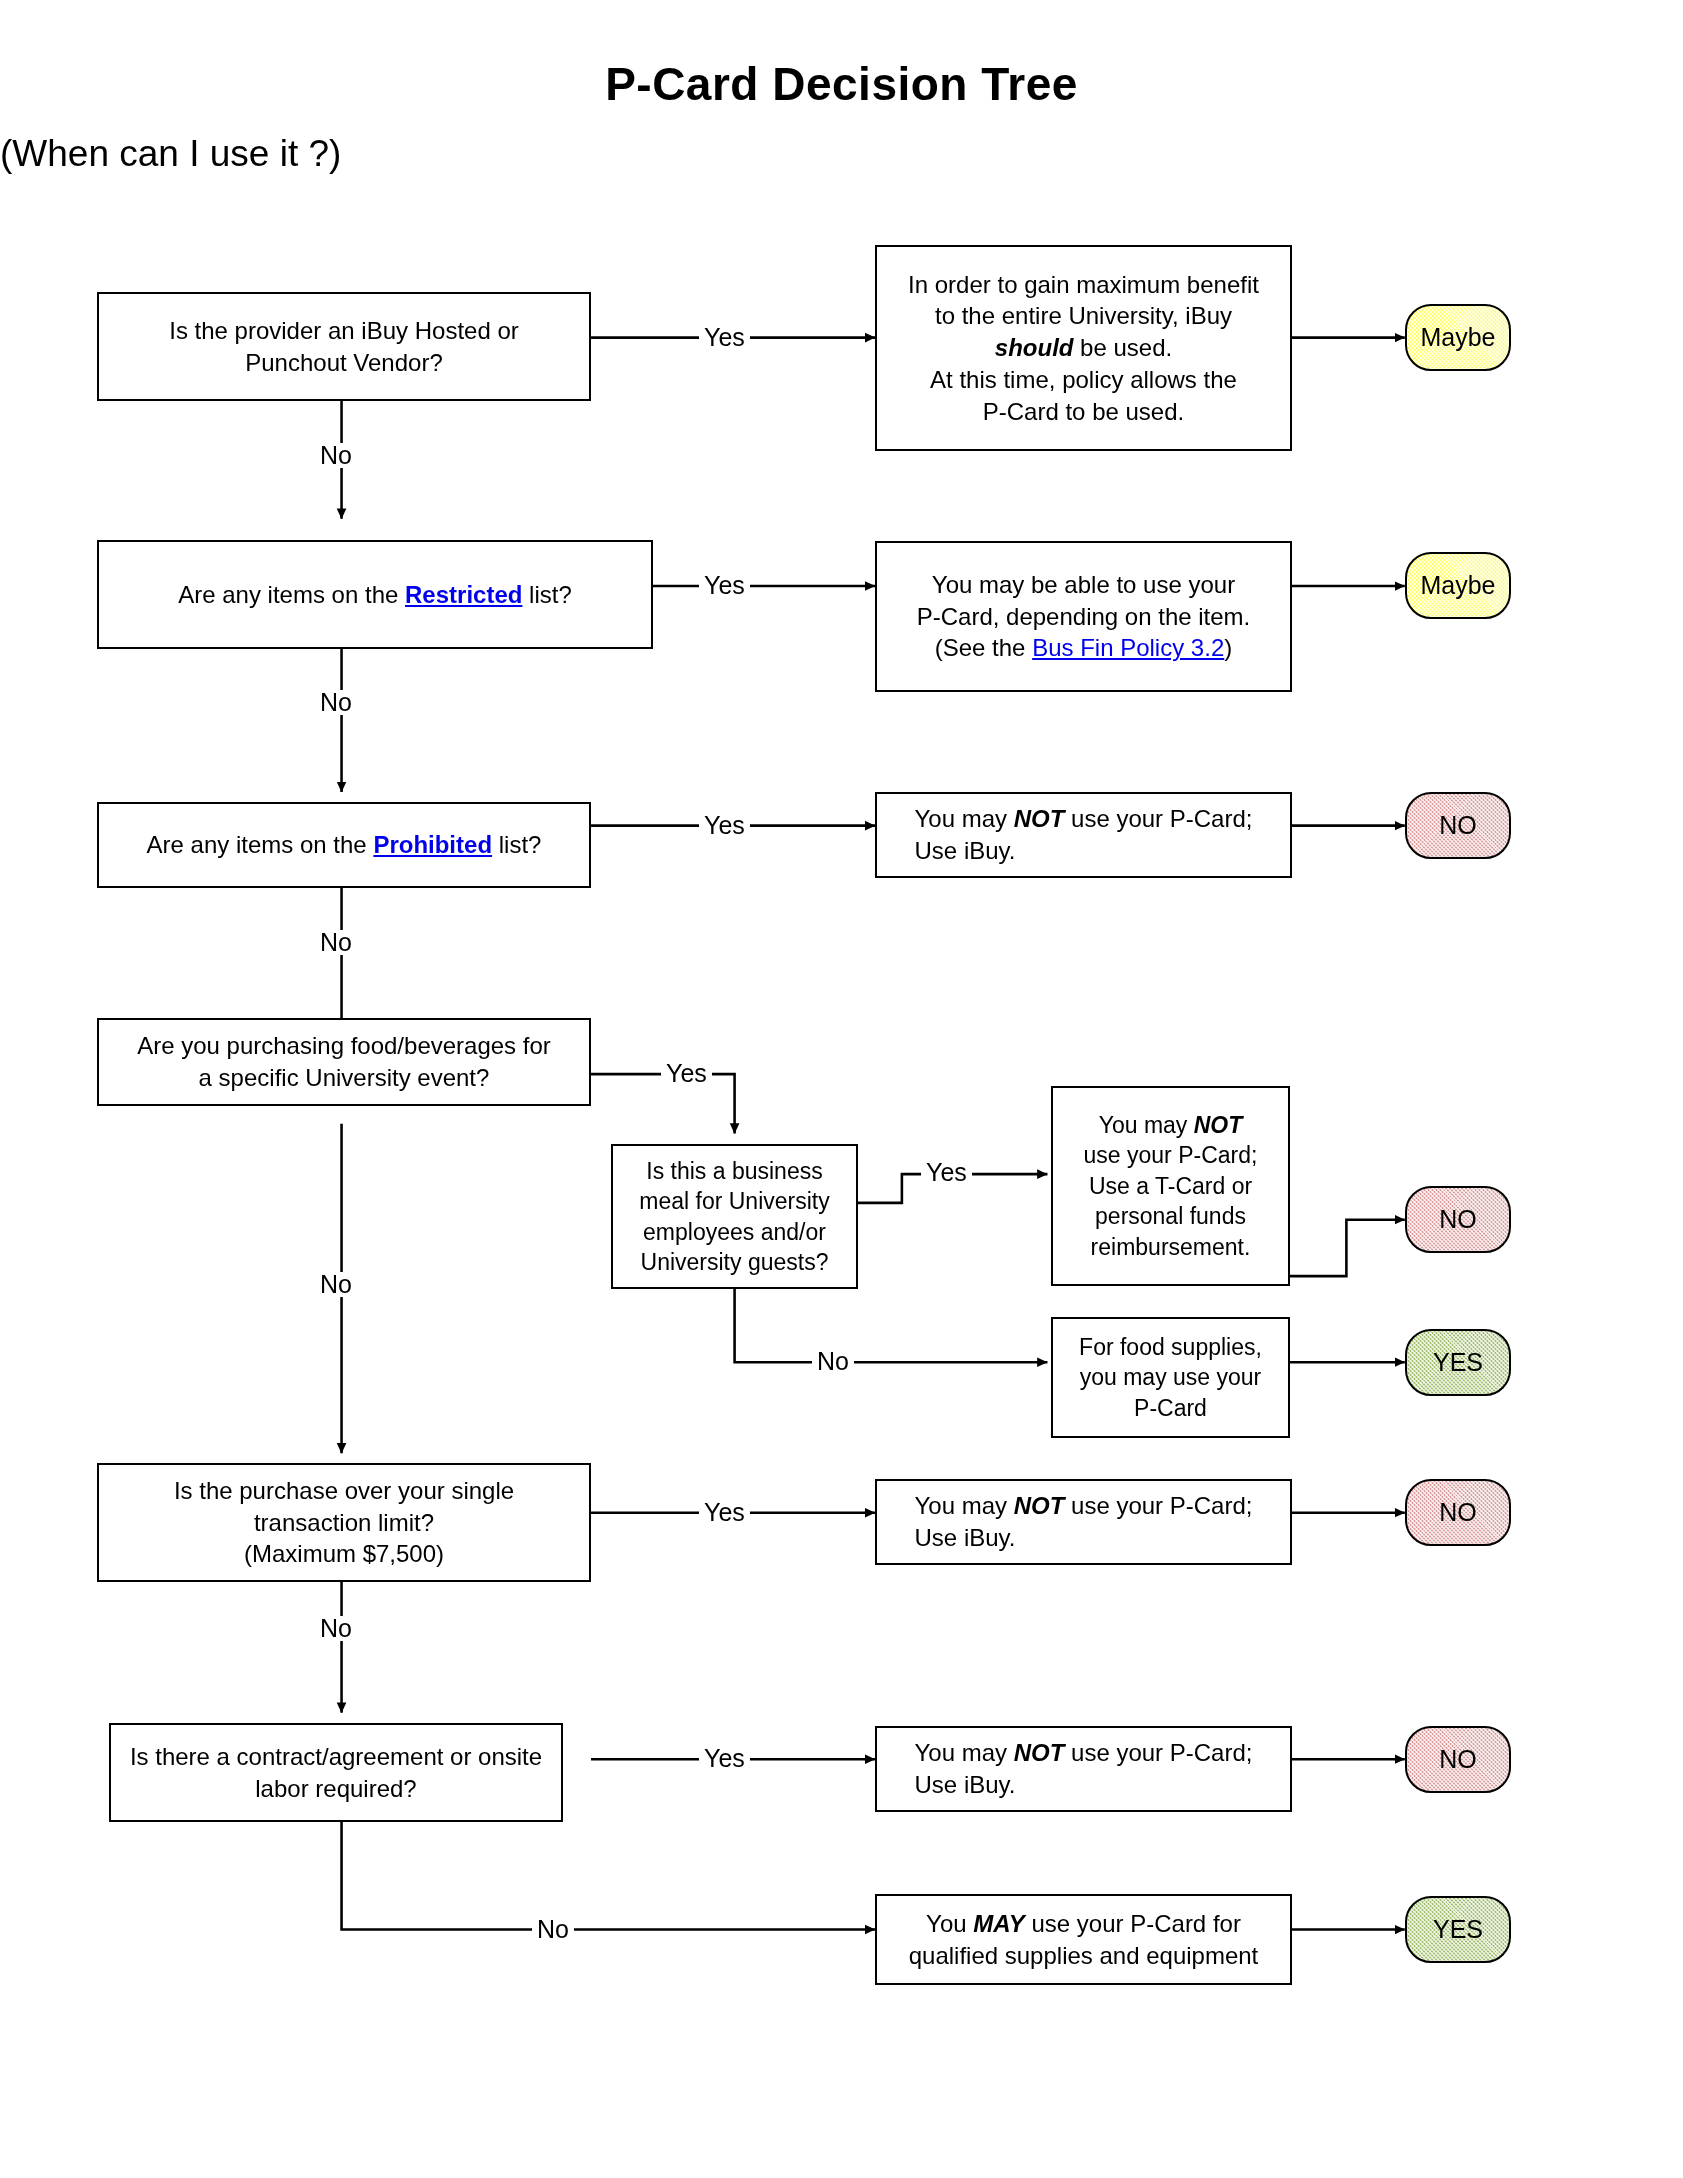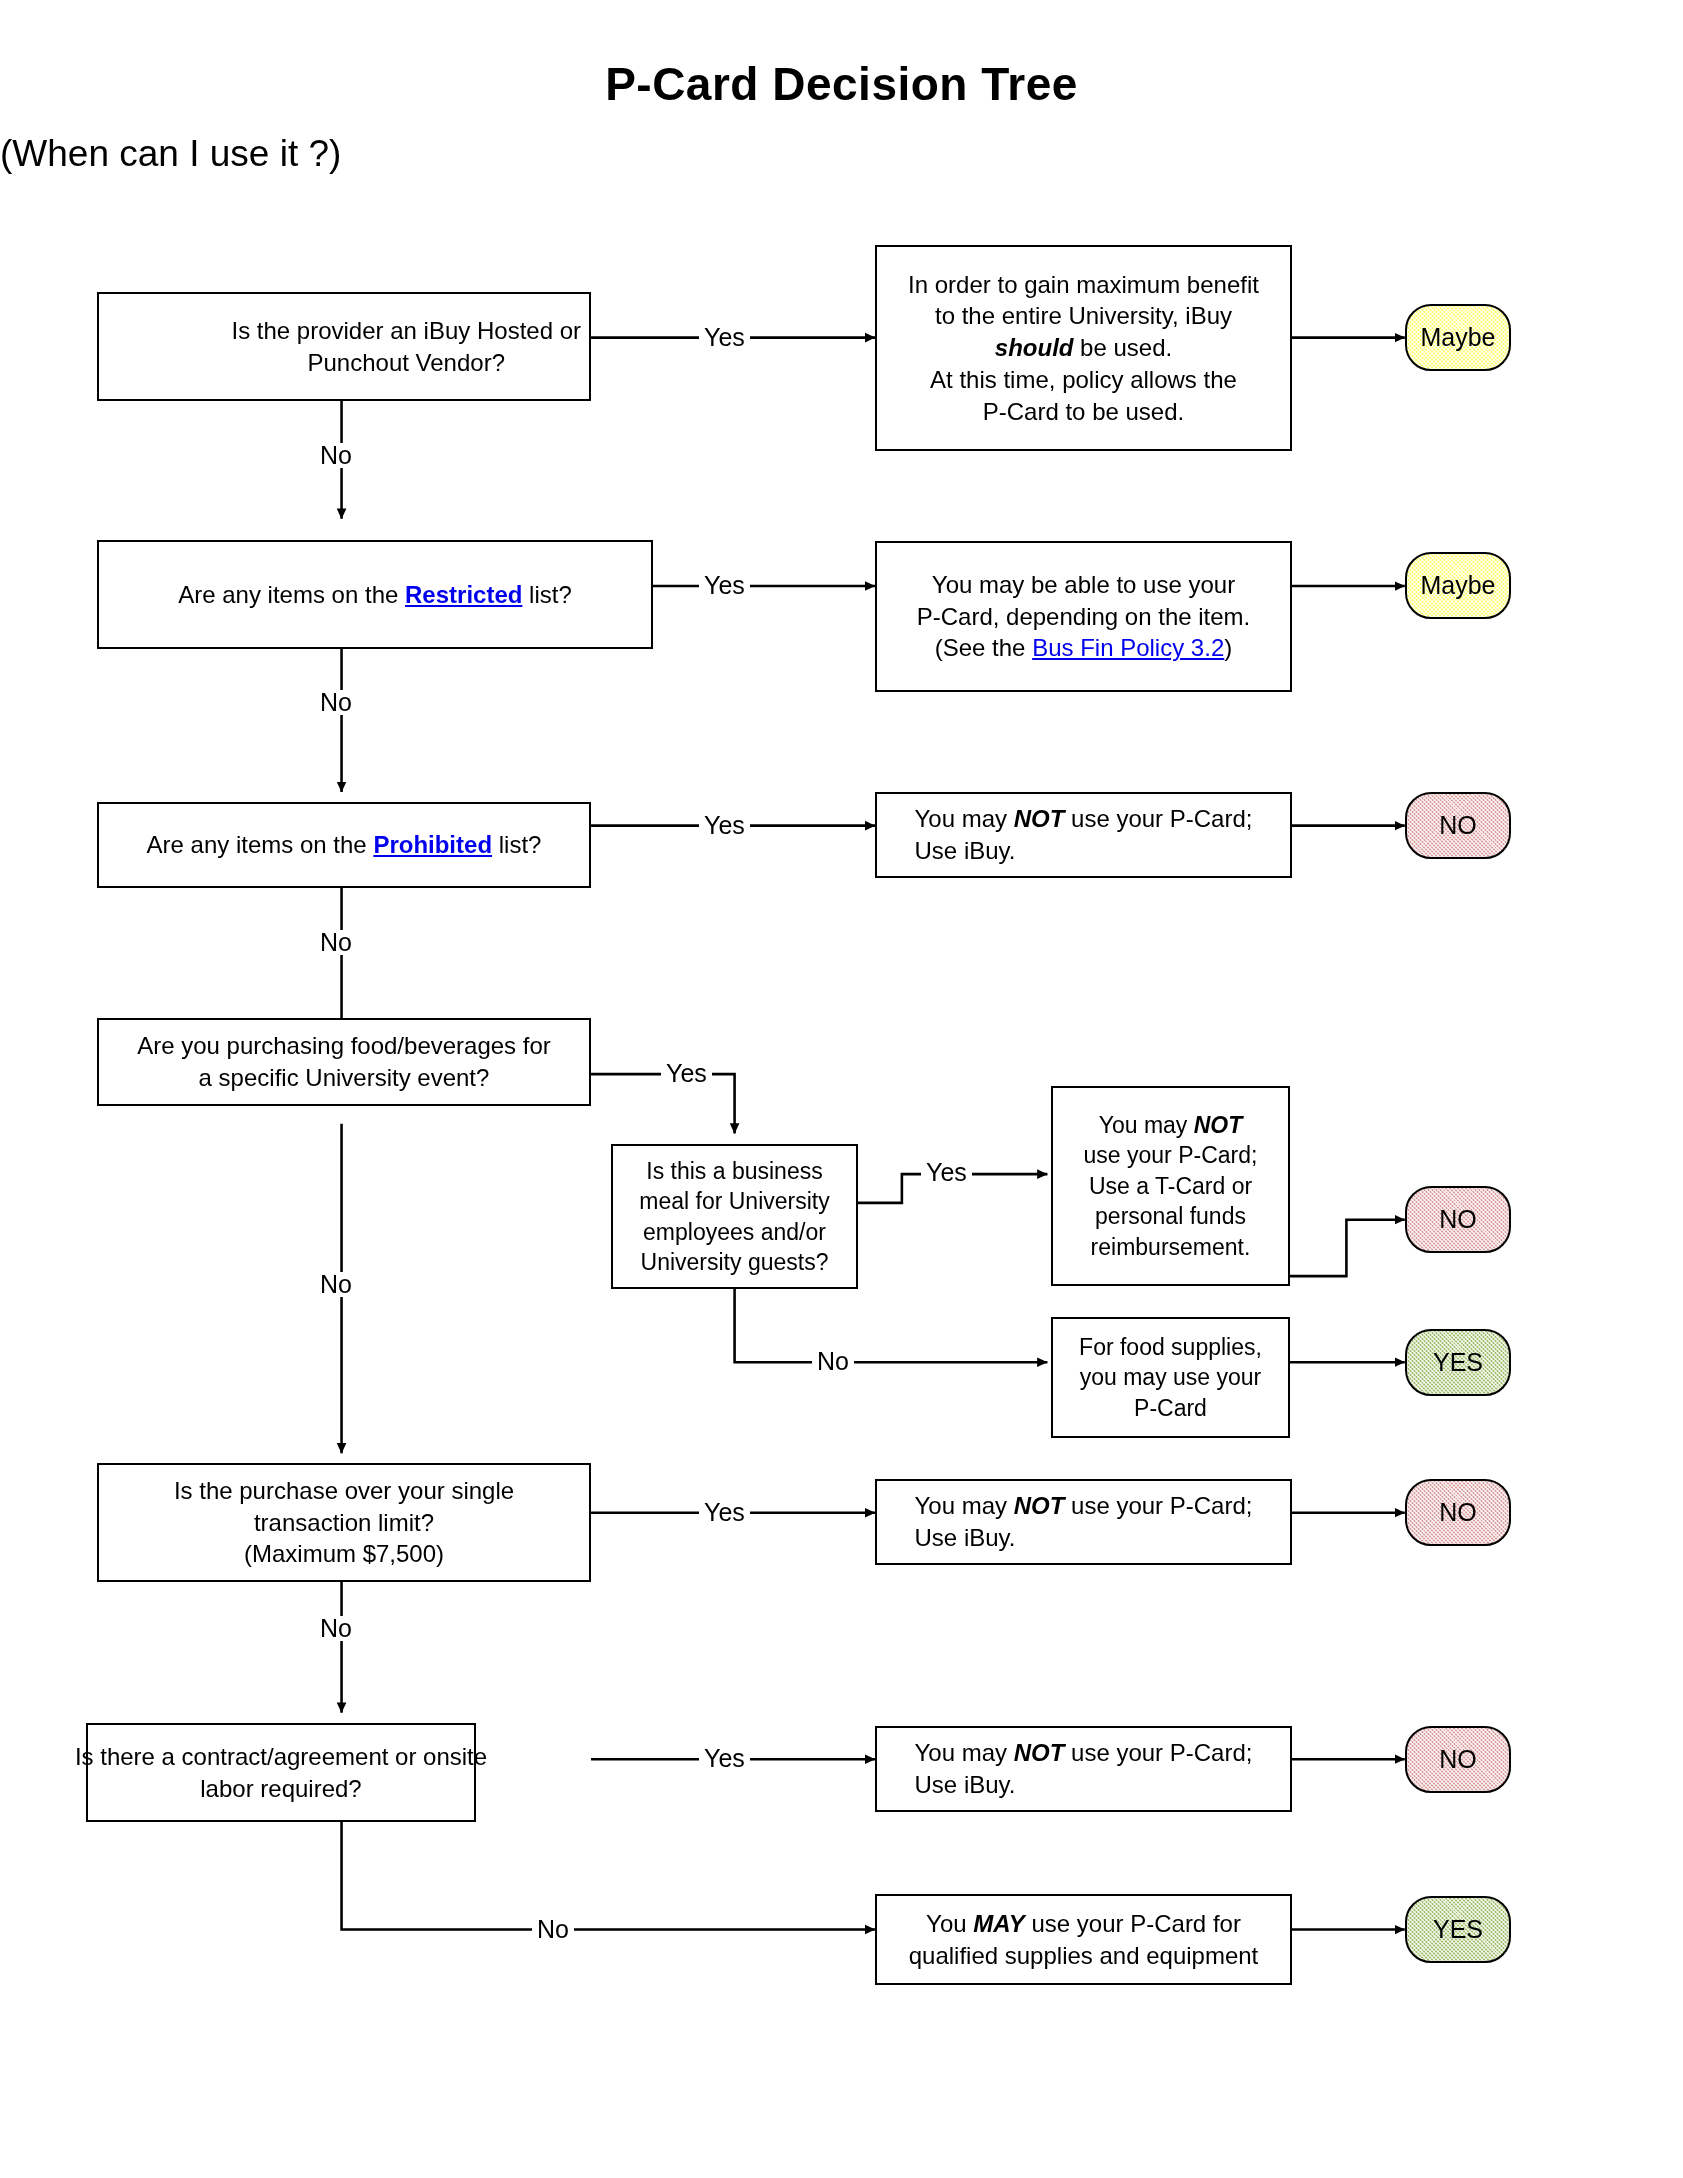--- a/index.html
+++ b/index.html
@@ -170,21 +170,21 @@
 
       <path d="M345,1830 L345,1949 L884,1949" marker-end="url(#arw)"></path>
 
       <path d="M1305,1949 L1419,1949" marker-end="url(#arw)"></path>
     </g>
   </svg>
 
   <div class="title" style="top:57px;">P-Card Decision Tree</div>
   <div class="subtitle" style="top:133px;">(When can I use it ?)</div>
 
-  <div class="node" style="left:97px; top:282px; width:494px; height:109px;justify-content:flex-end;">
+  <div class="node" style="left:97px; top:282px; width:494px; height:109px;">
     <div>
       <span class="ln">Is the provider an iBuy Hosted or</span>
       <span class="ln">Punchout Vendor?</span>
     </div>
   </div>
 
   <div class="node" style="left:875px; top:235px; width:417px; height:206px;">
     <div>
       <span class="ln">In order to gain maximum benefit</span>
       <span class="ln">to the entire University, iBuy</span>
@@ -307,21 +307,21 @@
     </div>
   </div>
 
   <div class="term no" style="left:1405px; top:1479px; width:106px; height:67px;">
     <span>NO</span>
   </div>
 
   <div class="elabel" style="left:699px; top:1500px;">Yes</div>
   <div class="elabel" style="left:315px; top:1616px;">No</div>
 
-  <div class="node" style="left:86px; top:1713px; width:390px; height:99px;">
+  <div class="node" style="left:109px; top:1713px; width:454px; height:99px;">
     <div>
       <span class="ln">Is there a contract/agreement or onsite</span>
       <span class="ln">labor required?</span>
     </div>
   </div>
 
   <div class="node" style="left:875px; top:1716px; width:417px; height:86px;">
     <div style="text-align:left;">
       <span class="ln"><span>You may </span><b class="strong">NOT</b><span> use your P-Card;</span></span>
       <span class="ln">Use iBuy.</span>

